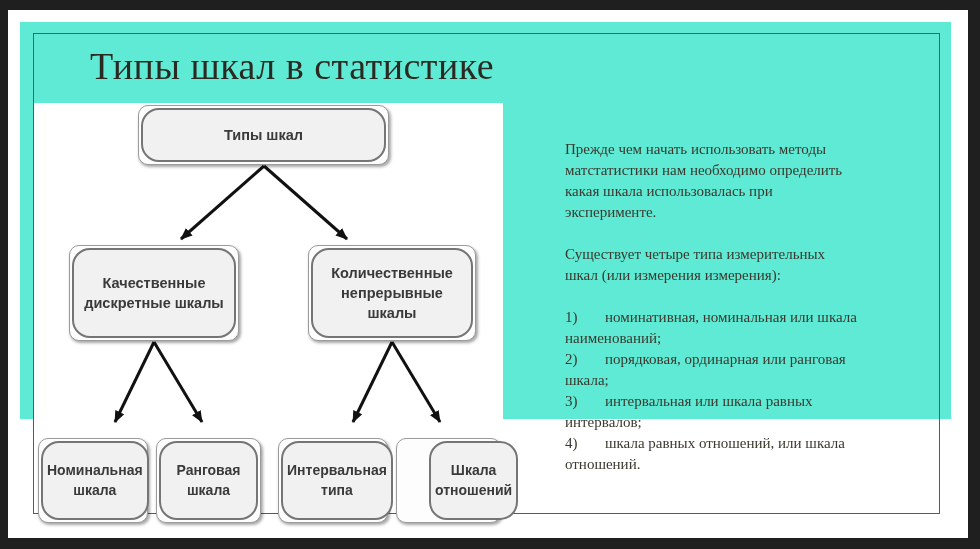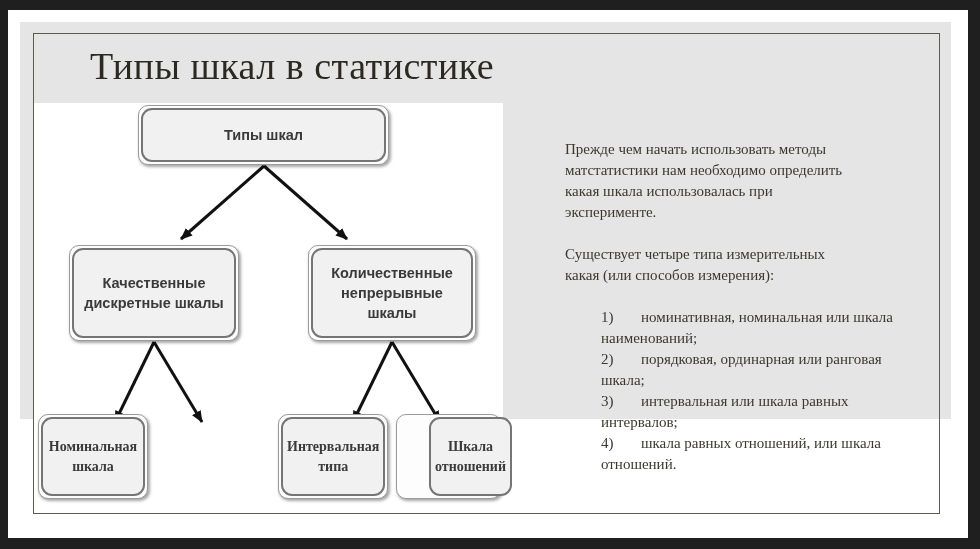--- a/index.html
+++ b/index.html
@@ -9,21 +9,21 @@
     position:relative;
     font-family:"Liberation Sans", sans-serif;
     overflow:hidden;
   }
   .sheet {
     position:absolute; left:8px; top:10px; width:960px; height:528px;
     background:#ffffff;
   }
   .slide {
     position:absolute; left:12px; top:12px; width:931px; height:397px;
-    background:#e5e5e5;
+    background:#5eead4;
   }
   .inner-border {
     position:absolute; left:13px; top:11px; width:907px; height:481px;
     border:1px solid #5d5b4f;
   }
   .slide-title {
     position:absolute; left:70px; top:22px;
     font-family:"Liberation Serif", serif;
     font-weight:400;
     font-size:38px; line-height:44px;
@@ -41,47 +41,47 @@
     background:#fdfdfd;
     border:1px solid #9b9b9b;
     border-radius:10px;
     padding:2px;
     display:flex;
     box-shadow:1.5px 2px 3px rgba(0,0,0,0.35);
   }
   .node-inner {
     flex:1;
     border:2px solid #757575;
-    border-radius:11px;
+    border-radius:18px;
     background:#f1f1f1;
     display:flex; align-items:center; justify-content:center;
     text-align:center;
     font-weight:bold;
     color:#3a3a3a;
     font-size:14.5px;
     line-height:1.4;
     padding:2px 4px;
   }
   .node-root   { left:104px; top:2px;   width:251px; height:60px; }
   .node-l2-0   { left:35px;  top:142px; width:170px; height:96px; }
   .node-l2-1   { left:274px; top:142px; width:168px; height:96px;justify-content:flex-end; }
-  .node-l3     { top:311px; height:85px;font-family:Liberation Serif, serif; }
+  .node-l3     { top:335px; height:85px; }
   .node-l3 .node-inner { font-size:14px; }
   .node-l3-0   { left:4px;   width:110px; }
   .node-l3-1   { left:122px; width:105px; }
   .node-l3-2   { left:244px; width:110px; }
   .node-l3-3   { left:362px; width:105px;padding-left:32px; }
   .body-text {
     position:absolute; left:545px; top:97px; width:360px;
     font-family:"Liberation Serif", serif;
     font-size:15px; line-height:21px;
     color:#3b382d;
   }
   .body-text p { white-space:pre-line; margin-bottom:21px;margin-top:20px; }
-  .num-list .li { white-space:pre-line;margin-left:36px; }
+  .num-list .li { white-space:pre-line; }
   .num-list .num { display:inline-block; width:40px; white-space:nowrap; }
 </style>
 </head>
 <body>
 
 <div class="sheet">
   <div class="slide">
     <div class="inner-border"></div>
 
     <h1 class="slide-title">Типы шкал в статистике</h1>
@@ -106,35 +106,38 @@
       </div>
       <div class="node node-l2-0">
         <div class="node-inner">Качественные дискретные шкалы</div>
       </div>
       <div class="node node-l2-1">
         <div class="node-inner">Количественные непрерывные шкалы</div>
       </div>
       <div class="node node-l3 node-l3-0">
         <div class="node-inner">Номинальная шкала</div>
       </div>
+      <div class="node node-l3 node-l3-1">
+        <div class="node-inner">Ранговая шкала</div>
+      </div>
       <div class="node node-l3 node-l3-2">
         <div class="node-inner">Интервальная типа</div>
       </div>
       <div class="node node-l3 node-l3-3">
         <div class="node-inner">Шкала отношений</div>
       </div>
     </div>
 
     <div class="body-text">
       <p>Прежде чем начать использовать методы
 матстатистики нам необходимо определить
 какая шкала использовалась при
 эксперименте.</p>
       <p>Существует четыре типа измерительных
-какая (или способов измерения):</p>
+шкал (или измерения измерения):</p>
       <div class="num-list">
         <div class="li"><span class="num">1)</span><span>номинативная, номинальная или шкала
 наименований;</span></div>
         <div class="li"><span class="num">2)</span><span>порядковая, ординарная или ранговая
 шкала;</span></div>
         <div class="li"><span class="num">3)</span><span>интервальная или шкала равных
 интервалов;</span></div>
         <div class="li"><span class="num">4)</span><span>шкала равных отношений, или шкала
 отношений.</span></div>
       </div>

